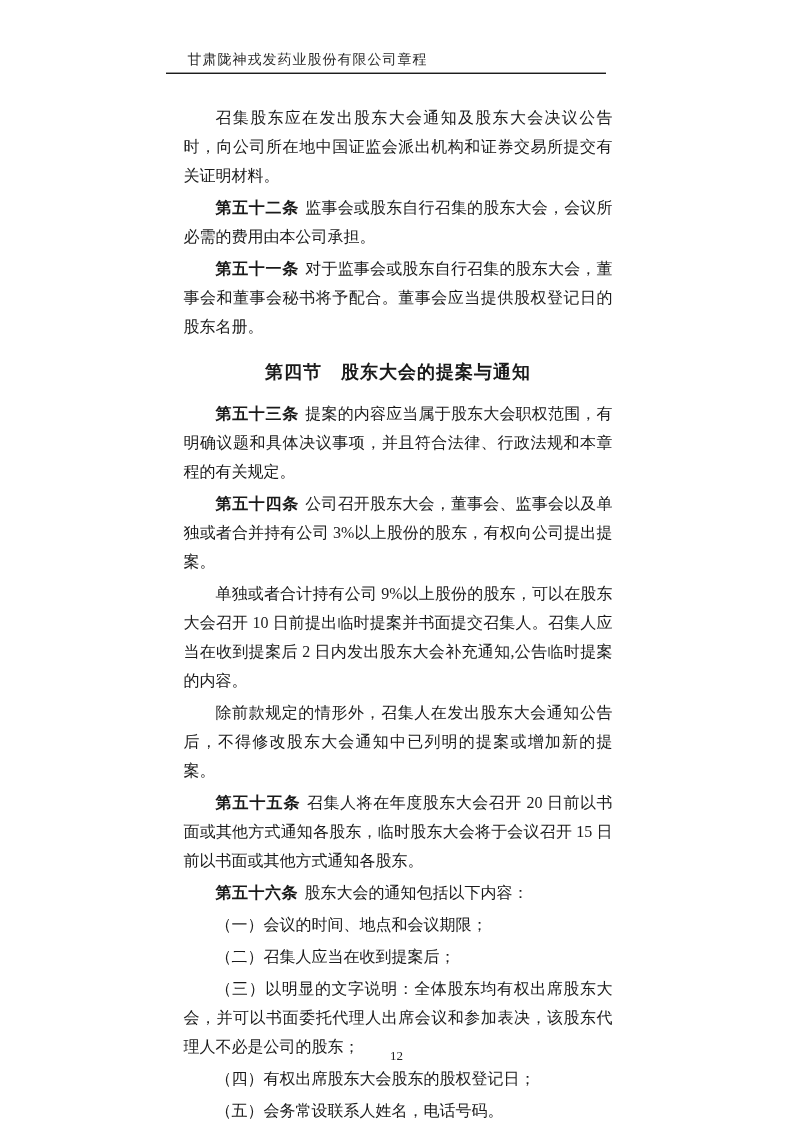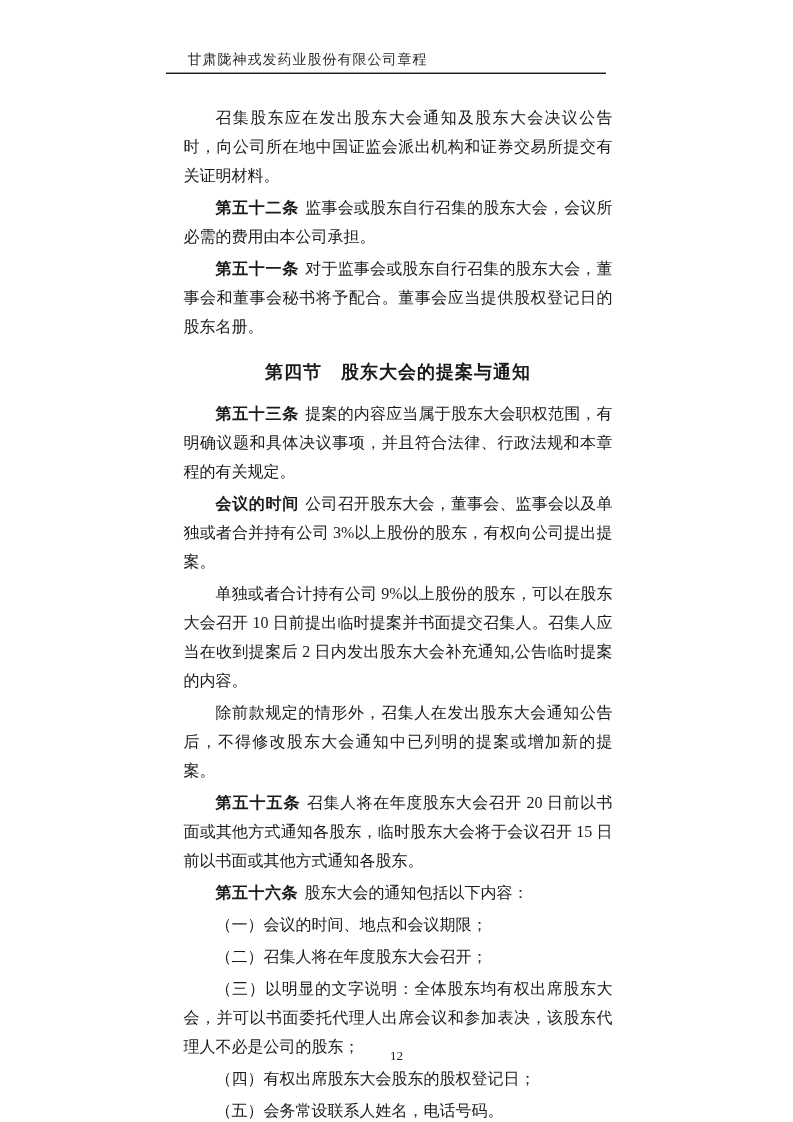--- a/index.html
+++ b/index.html
@@ -81,27 +81,27 @@
     <div class="header-title">甘肃陇神戎发药业股份有限公司章程</div>
     <div class="header-rule"></div>
   </div>
 
   <main class="doc-body">
       <p class="para">召集股东应在发出股东大会通知及股东大会决议公告时，向公司所在地中国证监会派出机构和证券交易所提交有关证明材料。</p>
       <p class="para"><b class="article-no">第五十二条</b><span>监事会或股东自行召集的股东大会，会议所必需的费用由本公司承担。</span></p>
       <p class="para"><b class="article-no">第五十一条</b><span>对于监事会或股东自行召集的股东大会，董事会和董事会秘书将予配合。董事会应当提供股权登记日的股东名册。</span></p>
       <h2 class="section-heading">第四节　股东大会的提案与通知</h2>
       <p class="para"><b class="article-no">第五十三条</b><span>提案的内容应当属于股东大会职权范围，有明确议题和具体决议事项，并且符合法律、行政法规和本章程的有关规定。</span></p>
-      <p class="para"><b class="article-no">会议的时间</b><span>公司召开股东大会，董事会、监事会以及单独或者合并持有公司 3%以上股份的股东，有权向公司提出提案。</span></p>
+      <p class="para"><b class="article-no">第五十四条</b><span>公司召开股东大会，董事会、监事会以及单独或者合并持有公司 3%以上股份的股东，有权向公司提出提案。</span></p>
       <p class="para">单独或者合计持有公司 9%以上股份的股东，可以在股东大会召开 10 日前提出临时提案并书面提交召集人。召集人应当在收到提案后 2 日内发出股东大会补充通知,公告临时提案的内容。</p>
       <p class="para">除前款规定的情形外，召集人在发出股东大会通知公告后，不得修改股东大会通知中已列明的提案或增加新的提案。</p>
       <p class="para"><b class="article-no">第五十五条</b><span>召集人将在年度股东大会召开 20 日前以书面或其他方式通知各股东，临时股东大会将于会议召开 15 日前以书面或其他方式通知各股东。</span></p>
       <p class="para"><b class="article-no">第五十六条</b><span>股东大会的通知包括以下内容：</span></p>
       <p class="para">（一）会议的时间、地点和会议期限；</p>
-      <p class="para">（二）召集人将在年度股东大会召开；</p>
+      <p class="para">（二）召集人应当在收到提案后；</p>
       <p class="para">（三）以明显的文字说明：全体股东均有权出席股东大会，并可以书面委托代理人出席会议和参加表决，该股东代理人不必是公司的股东；</p>
       <p class="para">（四）有权出席股东大会股东的股权登记日；</p>
       <p class="para">（五）会务常设联系人姓名，电话号码。</p>
       <p class="para">（六）网络或其他方式的表决时间及表决程序。</p>
     </main>
 
   <div class="footer">
     <span class="page-number">12</span>
   </div>
 

